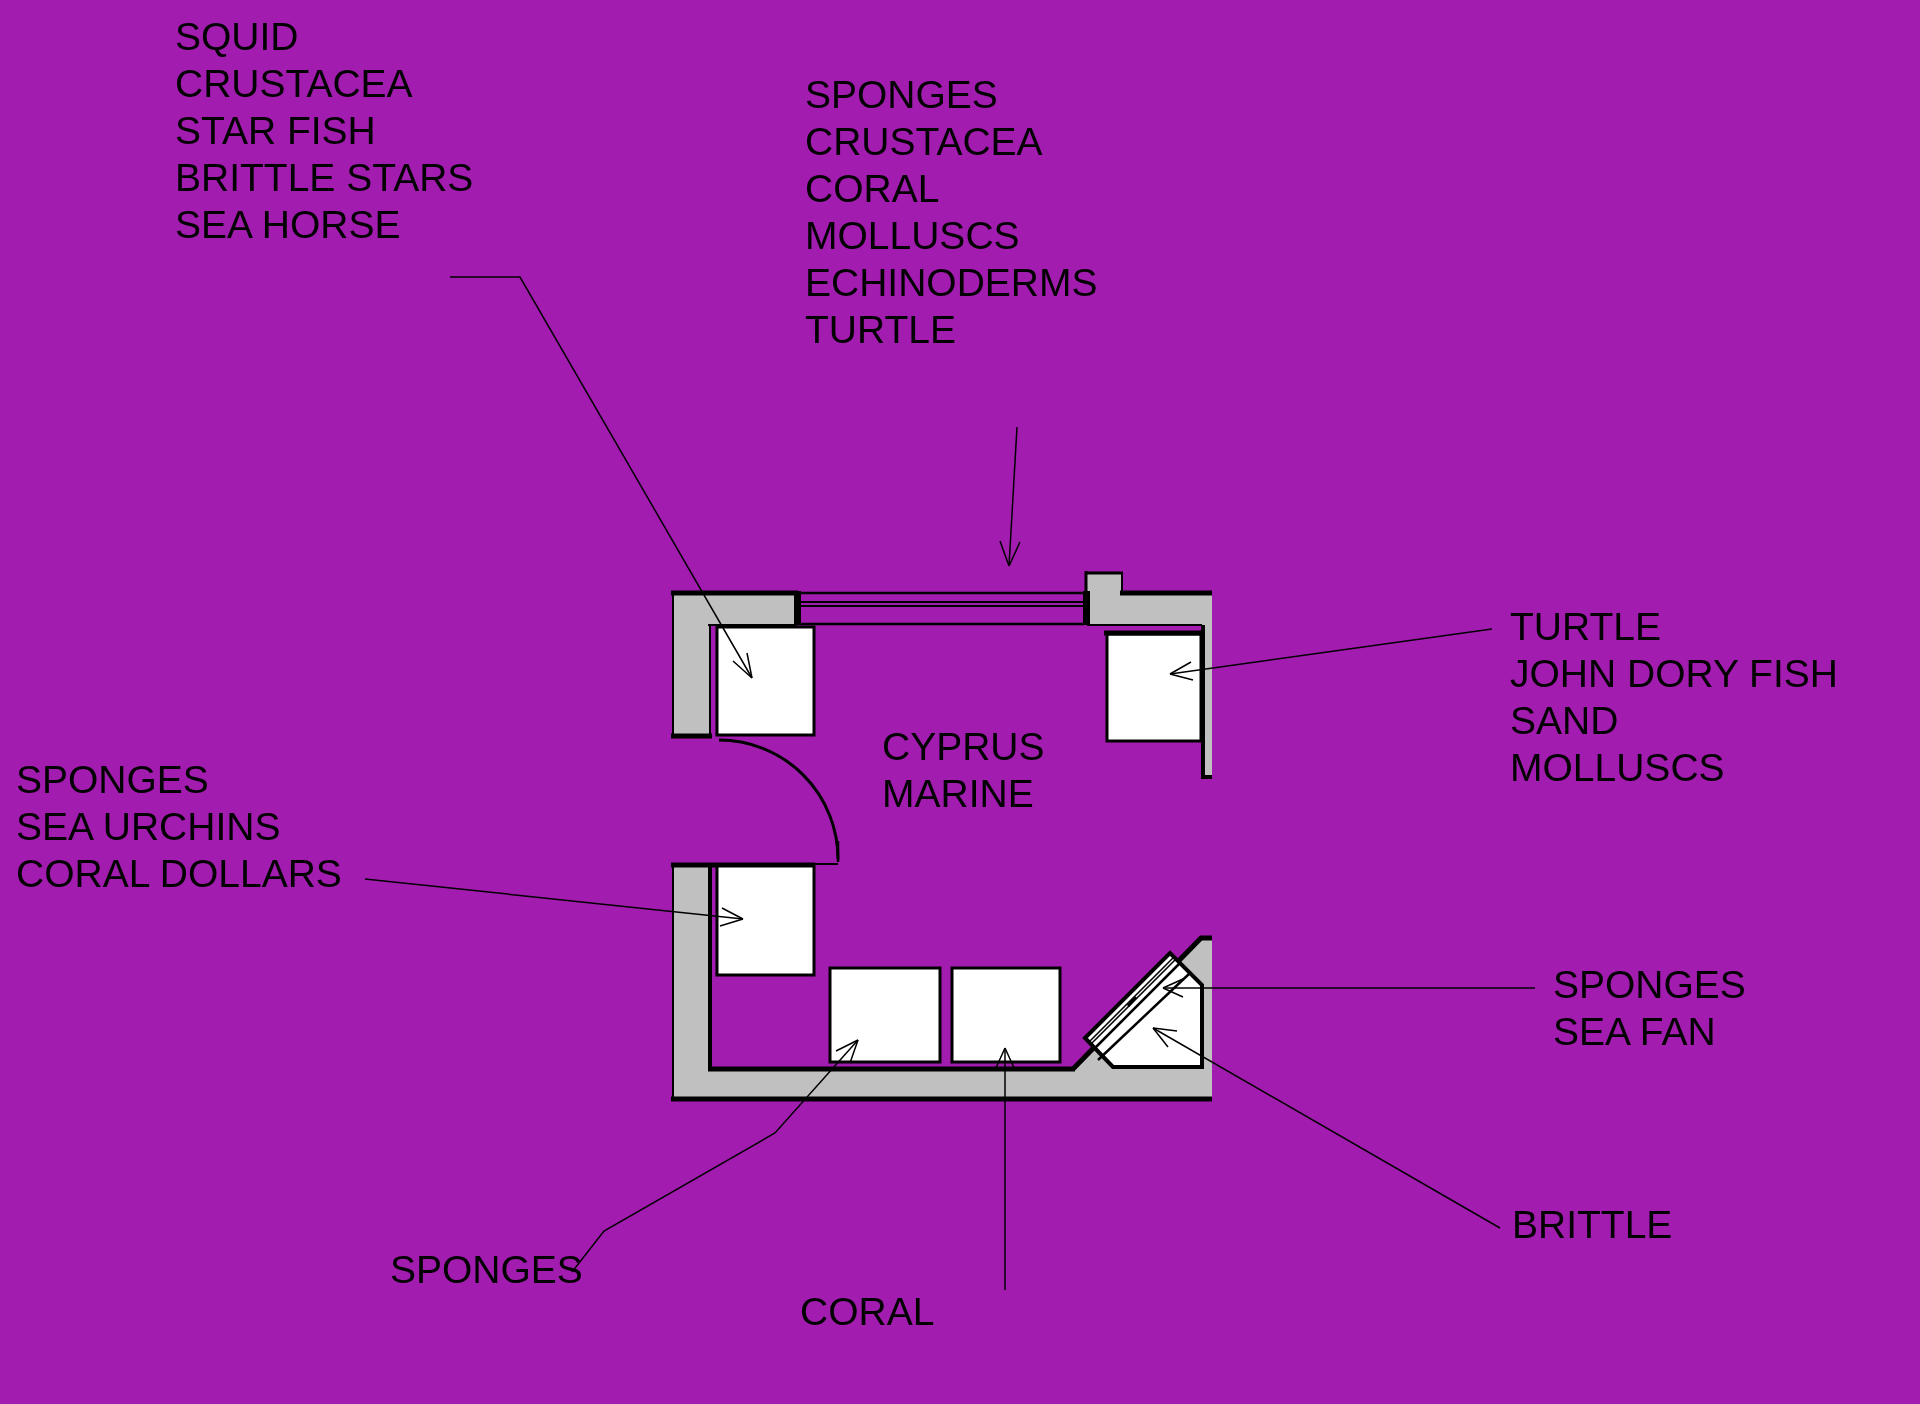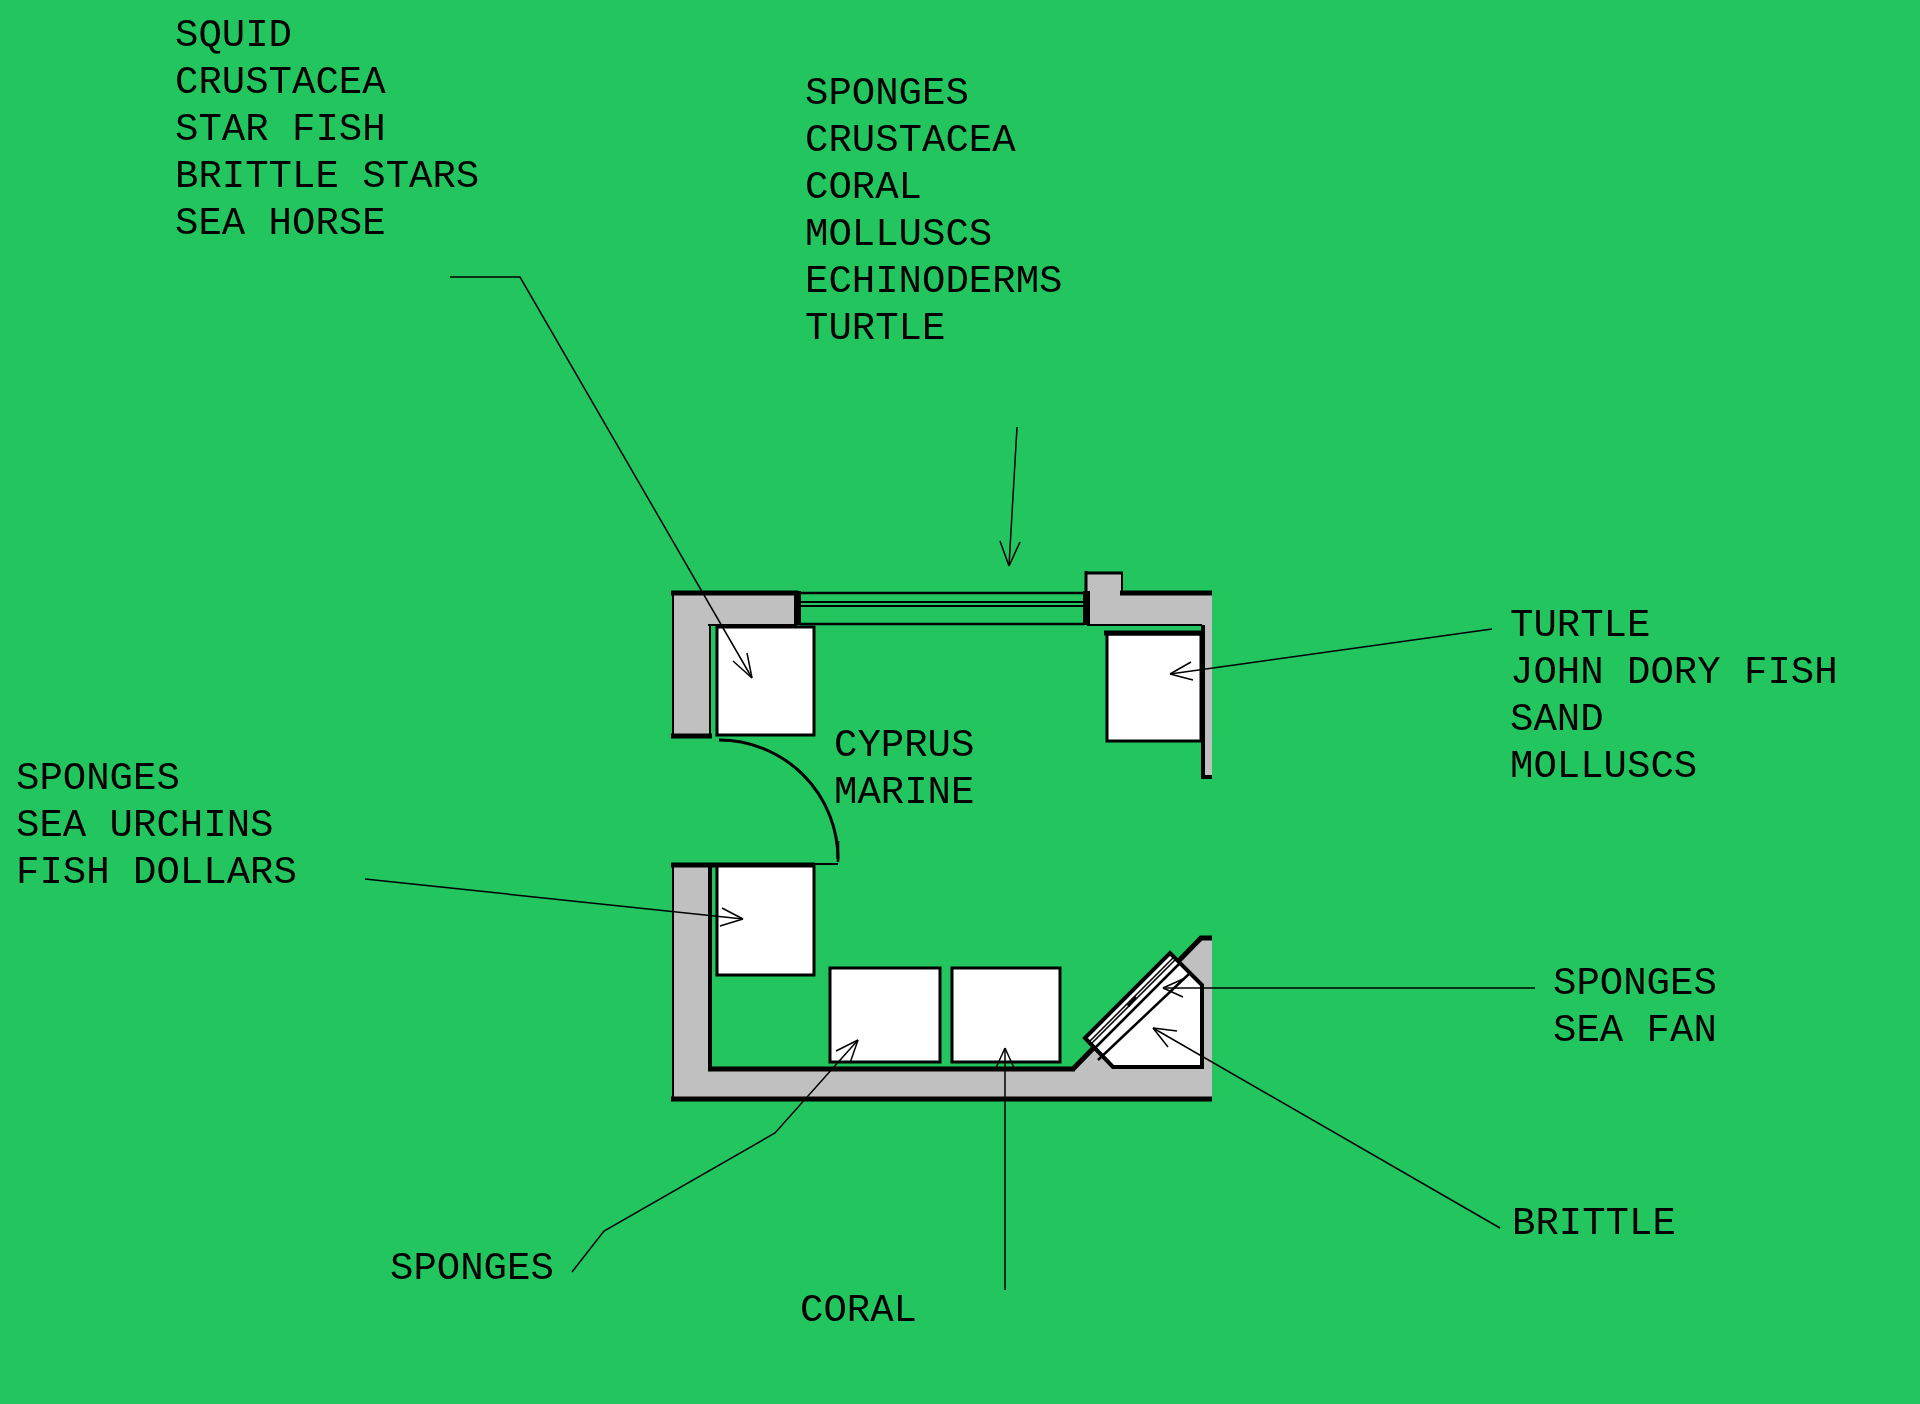--- a/index.html
+++ b/index.html
@@ -1,17 +1,17 @@
 <!DOCTYPE html>
 <html><head>
 <meta charset="utf-8">
 <style>
   html,body{margin:0;padding:0;background:#fff;}
-  #stage{position:relative;width:1920px;height:1404px;background:#22c55e;overflow:hidden;
-         font-family:Liberation Mono, monospace;}
+  #stage{position:relative;width:1920px;height:1404px;background:#a21caf;overflow:hidden;
+         font-family:Liberation Sans, sans-serif;}
   #plan{position:absolute;left:0;top:0;}
   .label{position:absolute;font-size:39px;line-height:47px;color:#000;white-space:nowrap;
          letter-spacing:0px;}
 </style>
 </head>
 <body>
 
 <div id="stage">
 
   <svg id="plan" width="1920" height="1404" viewBox="0 0 1920 1404">
@@ -131,38 +131,38 @@
   <div class="label" style="left:1510px;top:603px">
     <div>TURTLE</div>
     <div>JOHN DORY FISH</div>
     <div>SAND</div>
     <div>MOLLUSCS</div>
   </div>
 
   <div class="label" style="left:16px;top:756px">
     <div>SPONGES</div>
     <div>SEA URCHINS</div>
-    <div>FISH DOLLARS</div>
+    <div>CORAL DOLLARS</div>
   </div>
 
   <div class="label" style="left:1553px;top:961px">
     <div>SPONGES</div>
     <div>SEA FAN</div>
   </div>
 
   <div class="label" style="left:1512px;top:1201px">
     <div>BRITTLE</div>
   </div>
 
   <div class="label" style="left:390px;top:1246px">
     <div>SPONGES</div>
   </div>
 
   <div class="label" style="left:800px;top:1288px">
     <div>CORAL</div>
   </div>
 
-  <div class="label" style="left:834px;top:723px">
+  <div class="label" style="left:882px;top:723px">
     <div>CYPRUS</div>
     <div>MARINE</div>
   </div>
 
 </div>
 
 </body></html>

